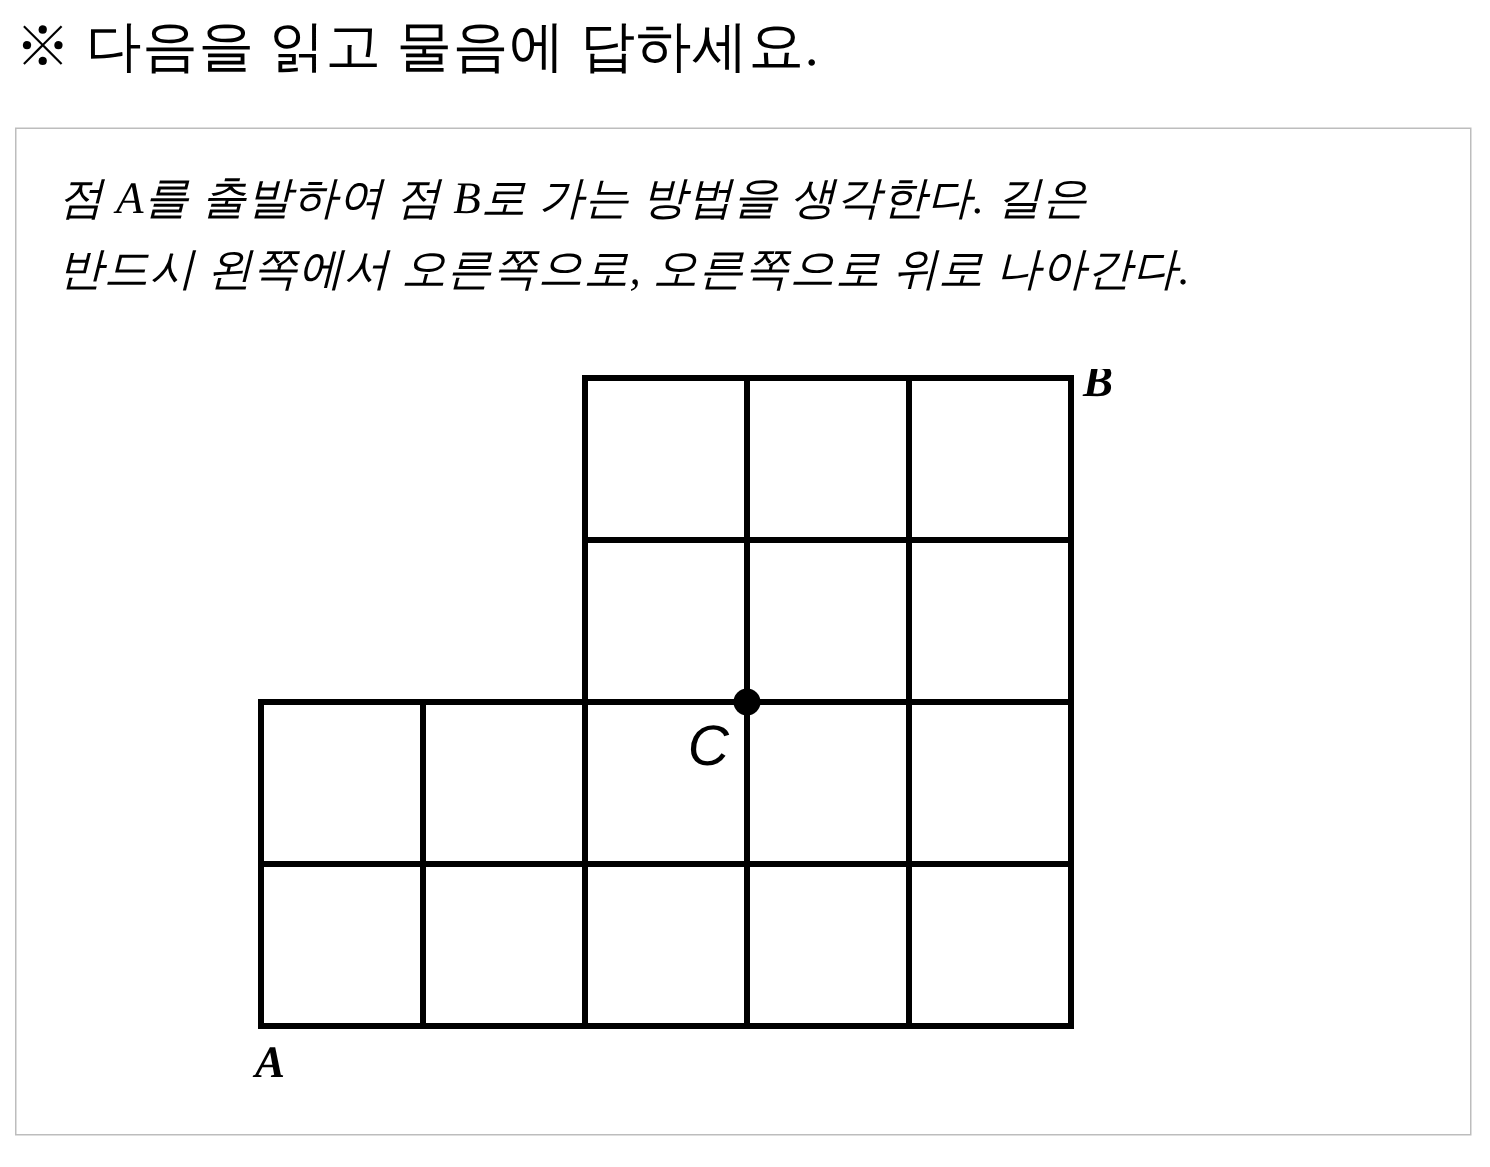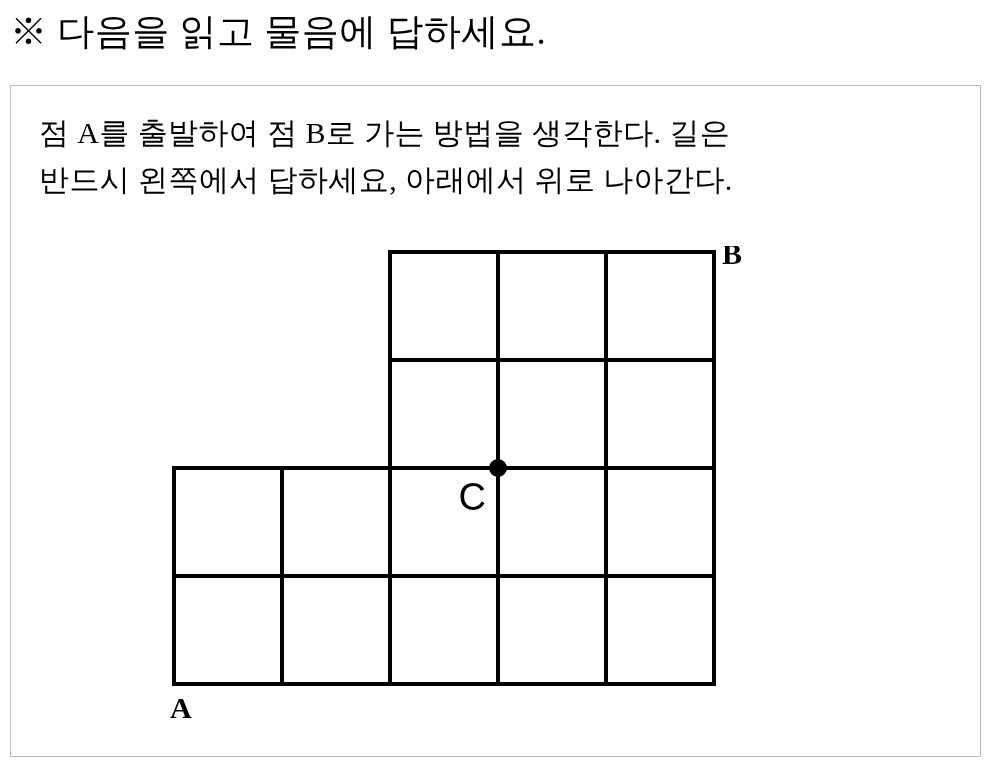--- a/index.html
+++ b/index.html
@@ -28,20 +28,21 @@
 
   #problem-box {
     position: absolute;
     left: 10px;
     top: 85px;
     width: 971px;
     height: 672px;
     border: 1px solid #bdbdbd;
     box-sizing: border-box;
     background: #ffffff;
+    font-style: italic;
   }
 
   #problem-text {
     position: absolute;
     left: 28px;
     top: 24px;
     width: 915px;
     font-size: 30px;
     line-height: 1.55;
     letter-spacing: 0.4px;
@@ -73,21 +74,21 @@
 </style>
 </head>
 <body>
 
 <div id="instruction">※ 다음을 읽고 물음에 답하세요.</div>
 
 <div id="problem-box">
 
   <div id="problem-text">
     <div>점 A를 출발하여 점 B로 가는 방법을 생각한다. 길은</div>
-    <div>반드시 왼쪽에서 답하세요, 아래에서 위로 나아간다.</div>
+    <div>반드시 왼쪽에서 오른쪽으로, 오른쪽으로 위로 나아간다.</div>
   </div>
 
   <div id="figure-wrap">
     <svg id="lattice-figure" width="660" height="480" viewBox="0 0 660 480">
 
       <g stroke="#000000" stroke-width="4" fill="none" stroke-linecap="square">
 
         <line x1="224" y1="6" x2="548" y2="6"></line>
 
         <line x1="224" y1="114" x2="548" y2="114"></line>

